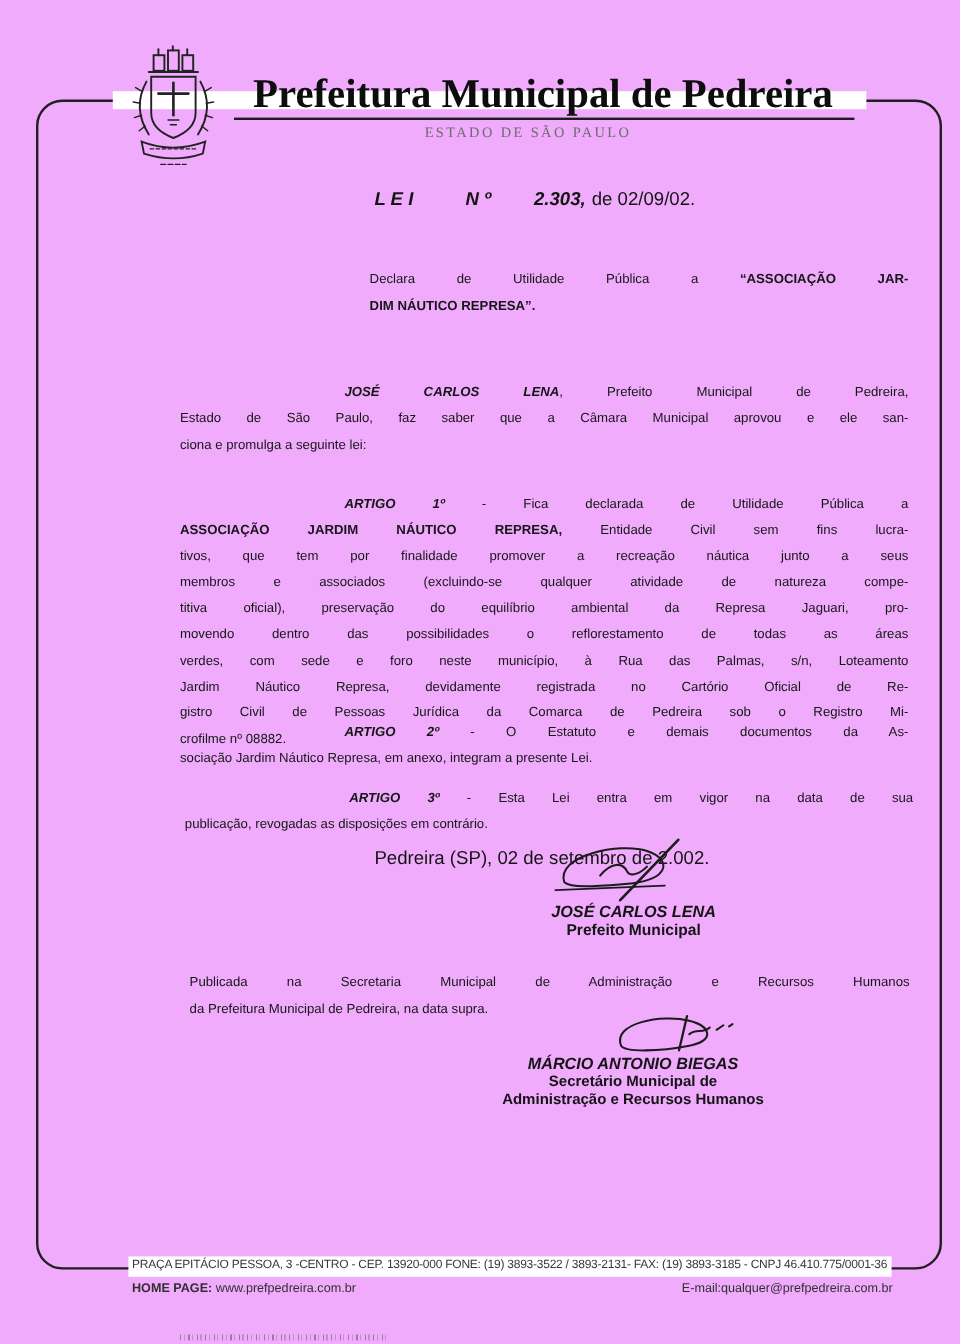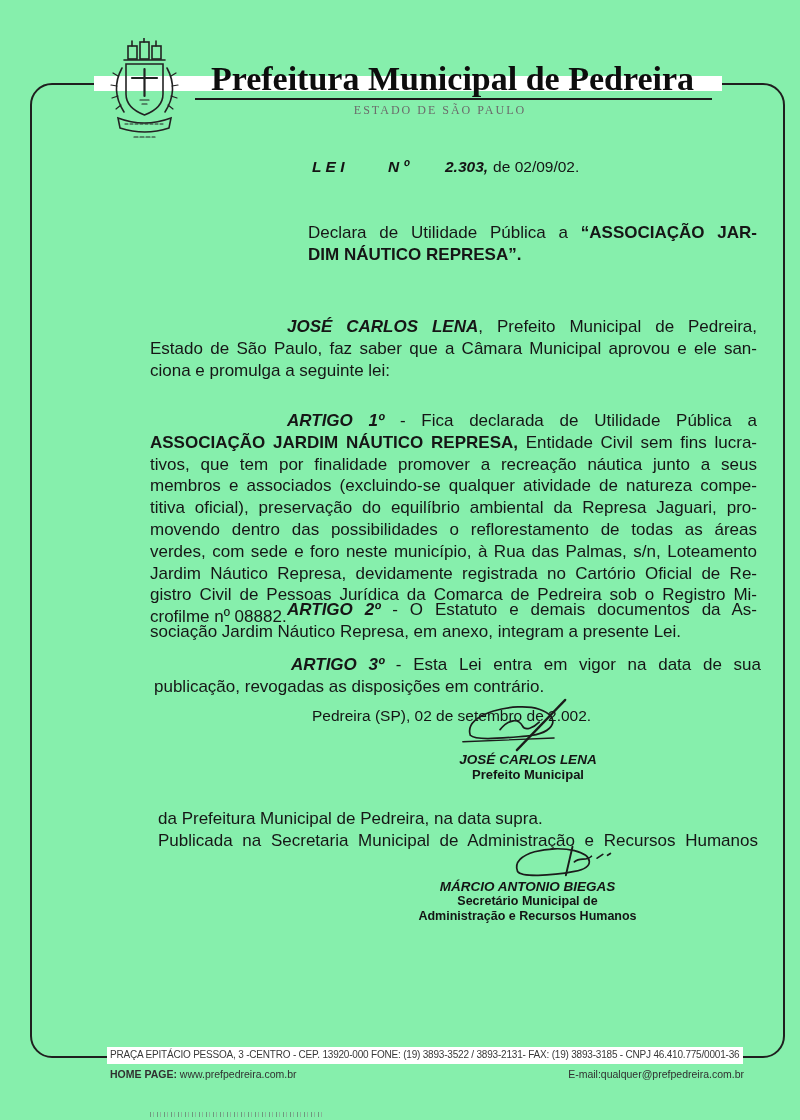--- a/index.html
+++ b/index.html
@@ -1,19 +1,19 @@
 <!DOCTYPE html>
 <html><head>
 <meta charset="utf-8">
 <style>
   html,body{margin:0;padding:0;background:#e8e8e8;}
   .page{
     position:relative;
     width:800px;height:1120px;
-    background:#86efac;
+    background:#f0abfc;
     font-family:"Liberation Sans", sans-serif;
     color:#141414;
     overflow:hidden;
   }
   .frame{
     position:absolute;left:30px;top:83px;width:755px;height:975px;
     border:2px solid #1f1f1f;border-radius:22px;
     box-sizing:border-box;
   }
   .mask{position:absolute;background:#ffffff;}
@@ -35,21 +35,21 @@
     font-family:"Liberation Serif", serif;font-size:12px;color:#6b6b6b;
     letter-spacing:2px;white-space:nowrap;
   }
 
   .lei-line{position:absolute;left:312px;top:158px;width:320px;height:22px;font-size:15.5px;}
   .lei-line .abs{position:absolute;top:0;}
   .s-bi{font-weight:700;font-style:italic;}
   .s-b{font-weight:700;}
   .s-n{font-weight:400;}
 
-  .textblock{font-size:17px;line-height:22px;color:#161616;}
+  .textblock{font-size:11px;line-height:22px;color:#161616;}
   .tline{text-align:left;}
   .tline.just{text-align:justify;text-align-last:justify;}
 
   .summary{position:absolute;left:308px;top:222px;width:449px;}
   .p-intro{position:absolute;left:150px;top:316px;width:607px;}
   .p-art1{position:absolute;left:150px;top:388px;width:607px;line-height:21.8px;}
   .p-art2{position:absolute;left:150px;top:599px;width:607px;}
   .p-art3{position:absolute;left:154px;top:654px;width:607px;}
   .p-pub{position:absolute;left:158px;top:808px;width:600px;}
 
@@ -162,22 +162,22 @@
         <path d="M70 34 C80 22 90 22 94 30 C97 36 106 32 112 26"></path>
         <path d="M140 2 L88 56" stroke-width="2.4"></path>
         <path d="M30 47 L128 43" stroke-width="1.5"></path>
       </g>
     </svg>
     <div class="sig-name">JOSÉ CARLOS LENA</div>
     <div class="sig-role">Prefeito Municipal</div>
   </div>
 
   <div class="p-pub textblock">
+      <div class="tline just"><span class="s-n">Publicada na Secretaria Municipal de Administração e Recursos Humanos</span></div>
       <div class="tline"><span class="s-n">da Prefeitura Municipal de Pedreira, na data supra.</span></div>
-      <div class="tline just"><span class="s-n">Publicada na Secretaria Municipal de Administração e Recursos Humanos</span></div>
     </div>
 
   <div class="sig sig2">
     <svg width="245" height="36" viewBox="0 0 245 38">
       <g fill="none" stroke="#1b1b1b" stroke-width="1.8" stroke-linecap="round">
         <path d="M112 30 C104 10 148 2 172 8 C192 13 194 26 172 30 C146 35 116 36 112 30"></path>
         <path d="M172 20 C178 14 184 20 190 14 M196 16 l6 -4 M207 13 l3 -2"></path>
         <path d="M170 4 L163 34" stroke-width="2"></path>
       </g>
     </svg>

